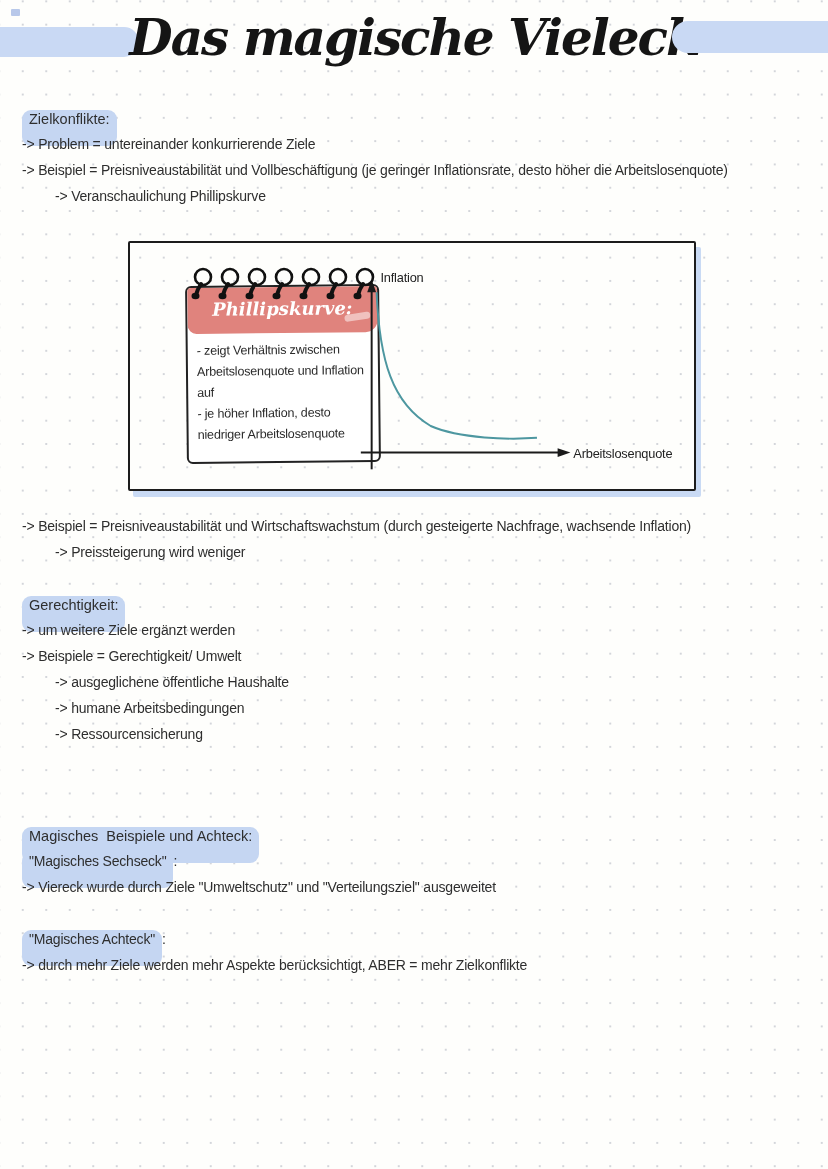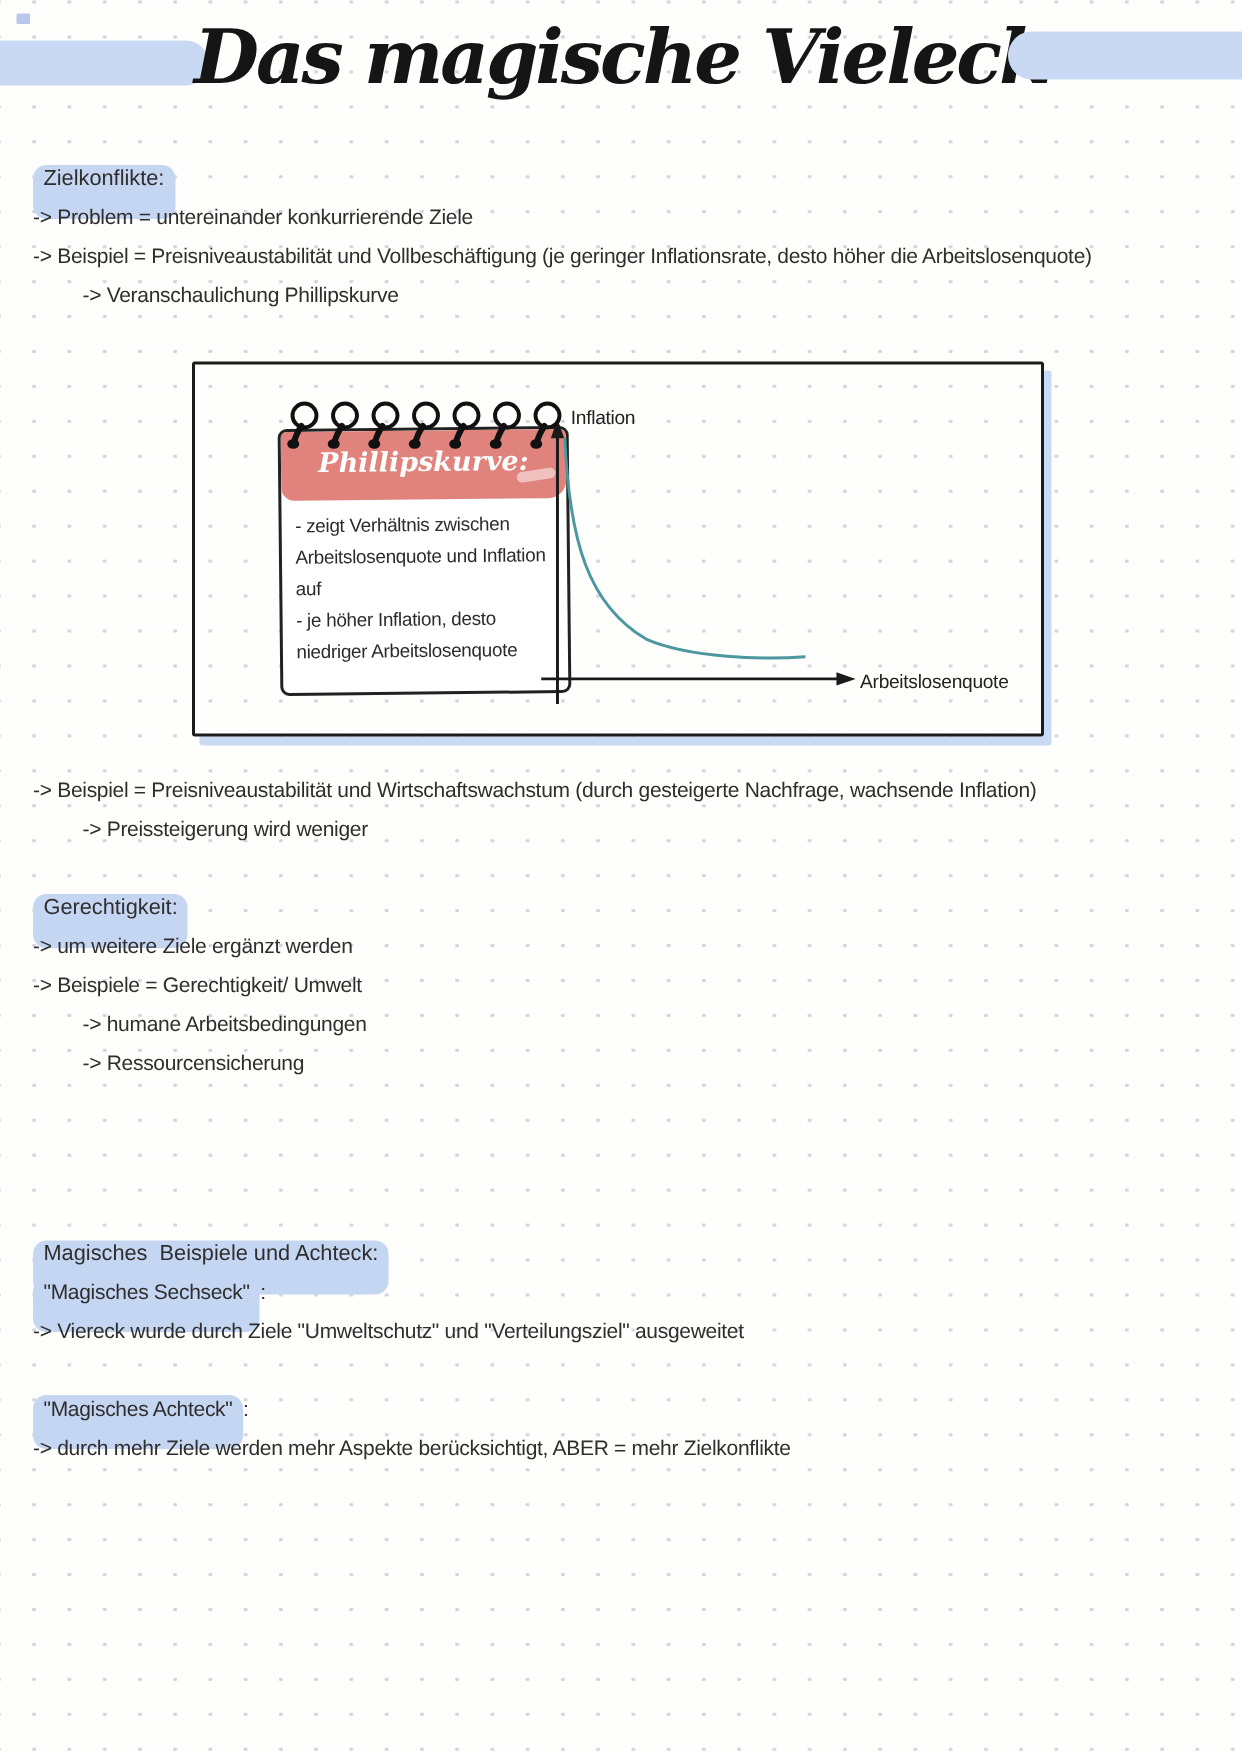--- a/index.html
+++ b/index.html
@@ -121,20 +121,21 @@
 
 <section class="sec-beispiel2">
   <div class="line">-&gt; Beispiel = Preisniveaustabilität und Wirtschaftswachstum (durch gesteigerte Nachfrage, wachsende Inflation)</div>
   <div class="line ind">-&gt; Preissteigerung wird weniger</div>
 </section>
 
 <section class="sec-zielharmonien">
   <div class="head-line"><span class="hl">Gerechtigkeit:</span></div>
   <div class="line">-&gt; um weitere Ziele ergänzt werden</div>
   <div class="line">-&gt; Beispiele = Gerechtigkeit/ Umwelt</div>
+  <div class="line ind">-&gt; ausgeglichene öffentliche Haushalte</div>
   <div class="line ind">-&gt; humane Arbeitsbedingungen</div>
   <div class="line ind">-&gt; Ressourcensicherung</div>
 </section>
 
 <section class="sec-magisches">
   <div class="head-line"><span class="hl">Magisches  Beispiele und Achteck:</span></div>
   <div class="line"><span class="hl">"Magisches Sechseck"</span><span>:</span></div>
   <div class="line">-&gt; Viereck wurde durch Ziele "Umweltschutz" und "Verteilungsziel" ausgeweitet</div>
   <div class="spacer"></div>
   <div class="line"><span class="hl">"Magisches Achteck"</span><span>:</span></div>

